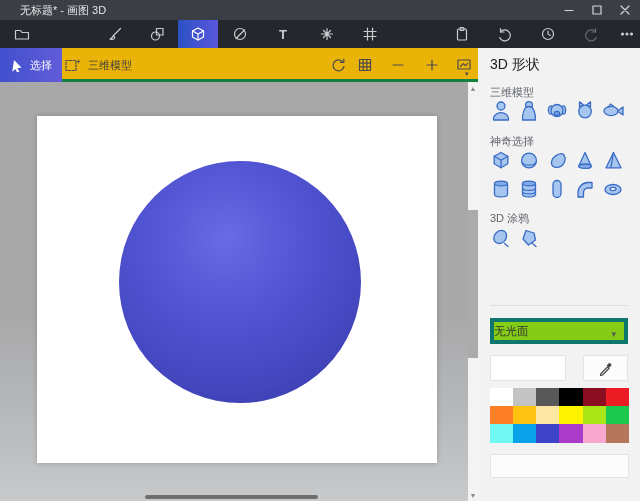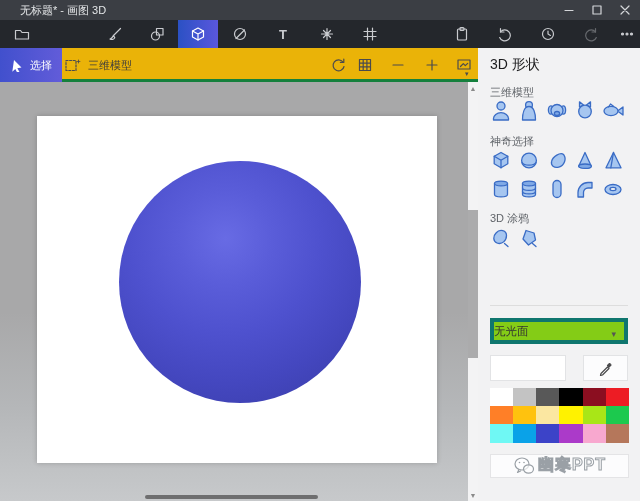--- a/index.html
+++ b/index.html
@@ -367,25 +367,15 @@
       <div class="sw" style="background-color: rgb(28, 201, 78);"></div>
       <div class="sw" style="background-color: rgb(111, 248, 244);"></div>
       <div class="sw" style="background-color: rgb(10, 162, 232);"></div>
       <div class="sw" style="background-color: rgb(60, 67, 200);"></div>
       <div class="sw" style="background-color: rgb(171, 58, 201);"></div>
       <div class="sw" style="background-color: rgb(248, 168, 207);"></div>
       <div class="sw" style="background-color: rgb(181, 119, 91);"></div>
     </div>
 
     <div class="addbtn"></div>
-    <div class="watermark">
-      <svg width="22" height="20" style="stroke:#9aa0a6;fill:rgba(255,255,255,.7)">
-          <ellipse cx="9" cy="8" rx="7" ry="6"></ellipse>
-          <circle cx="6.5" cy="6.5" r=".8" fill="#9aa0a6" stroke="none"></circle>
-          <circle cx="11" cy="6.5" r=".8" fill="#9aa0a6" stroke="none"></circle>
-          <ellipse cx="15.5" cy="13" rx="5" ry="4.2"></ellipse>
-          <path d="M6 13.5 l-1.5 3 3 -1.5"></path>
-        </svg>
-      <span class="wm-text">幽寒PPT</span>
-    </div>
   </div>
 
 </div>
 
 </body></html>

